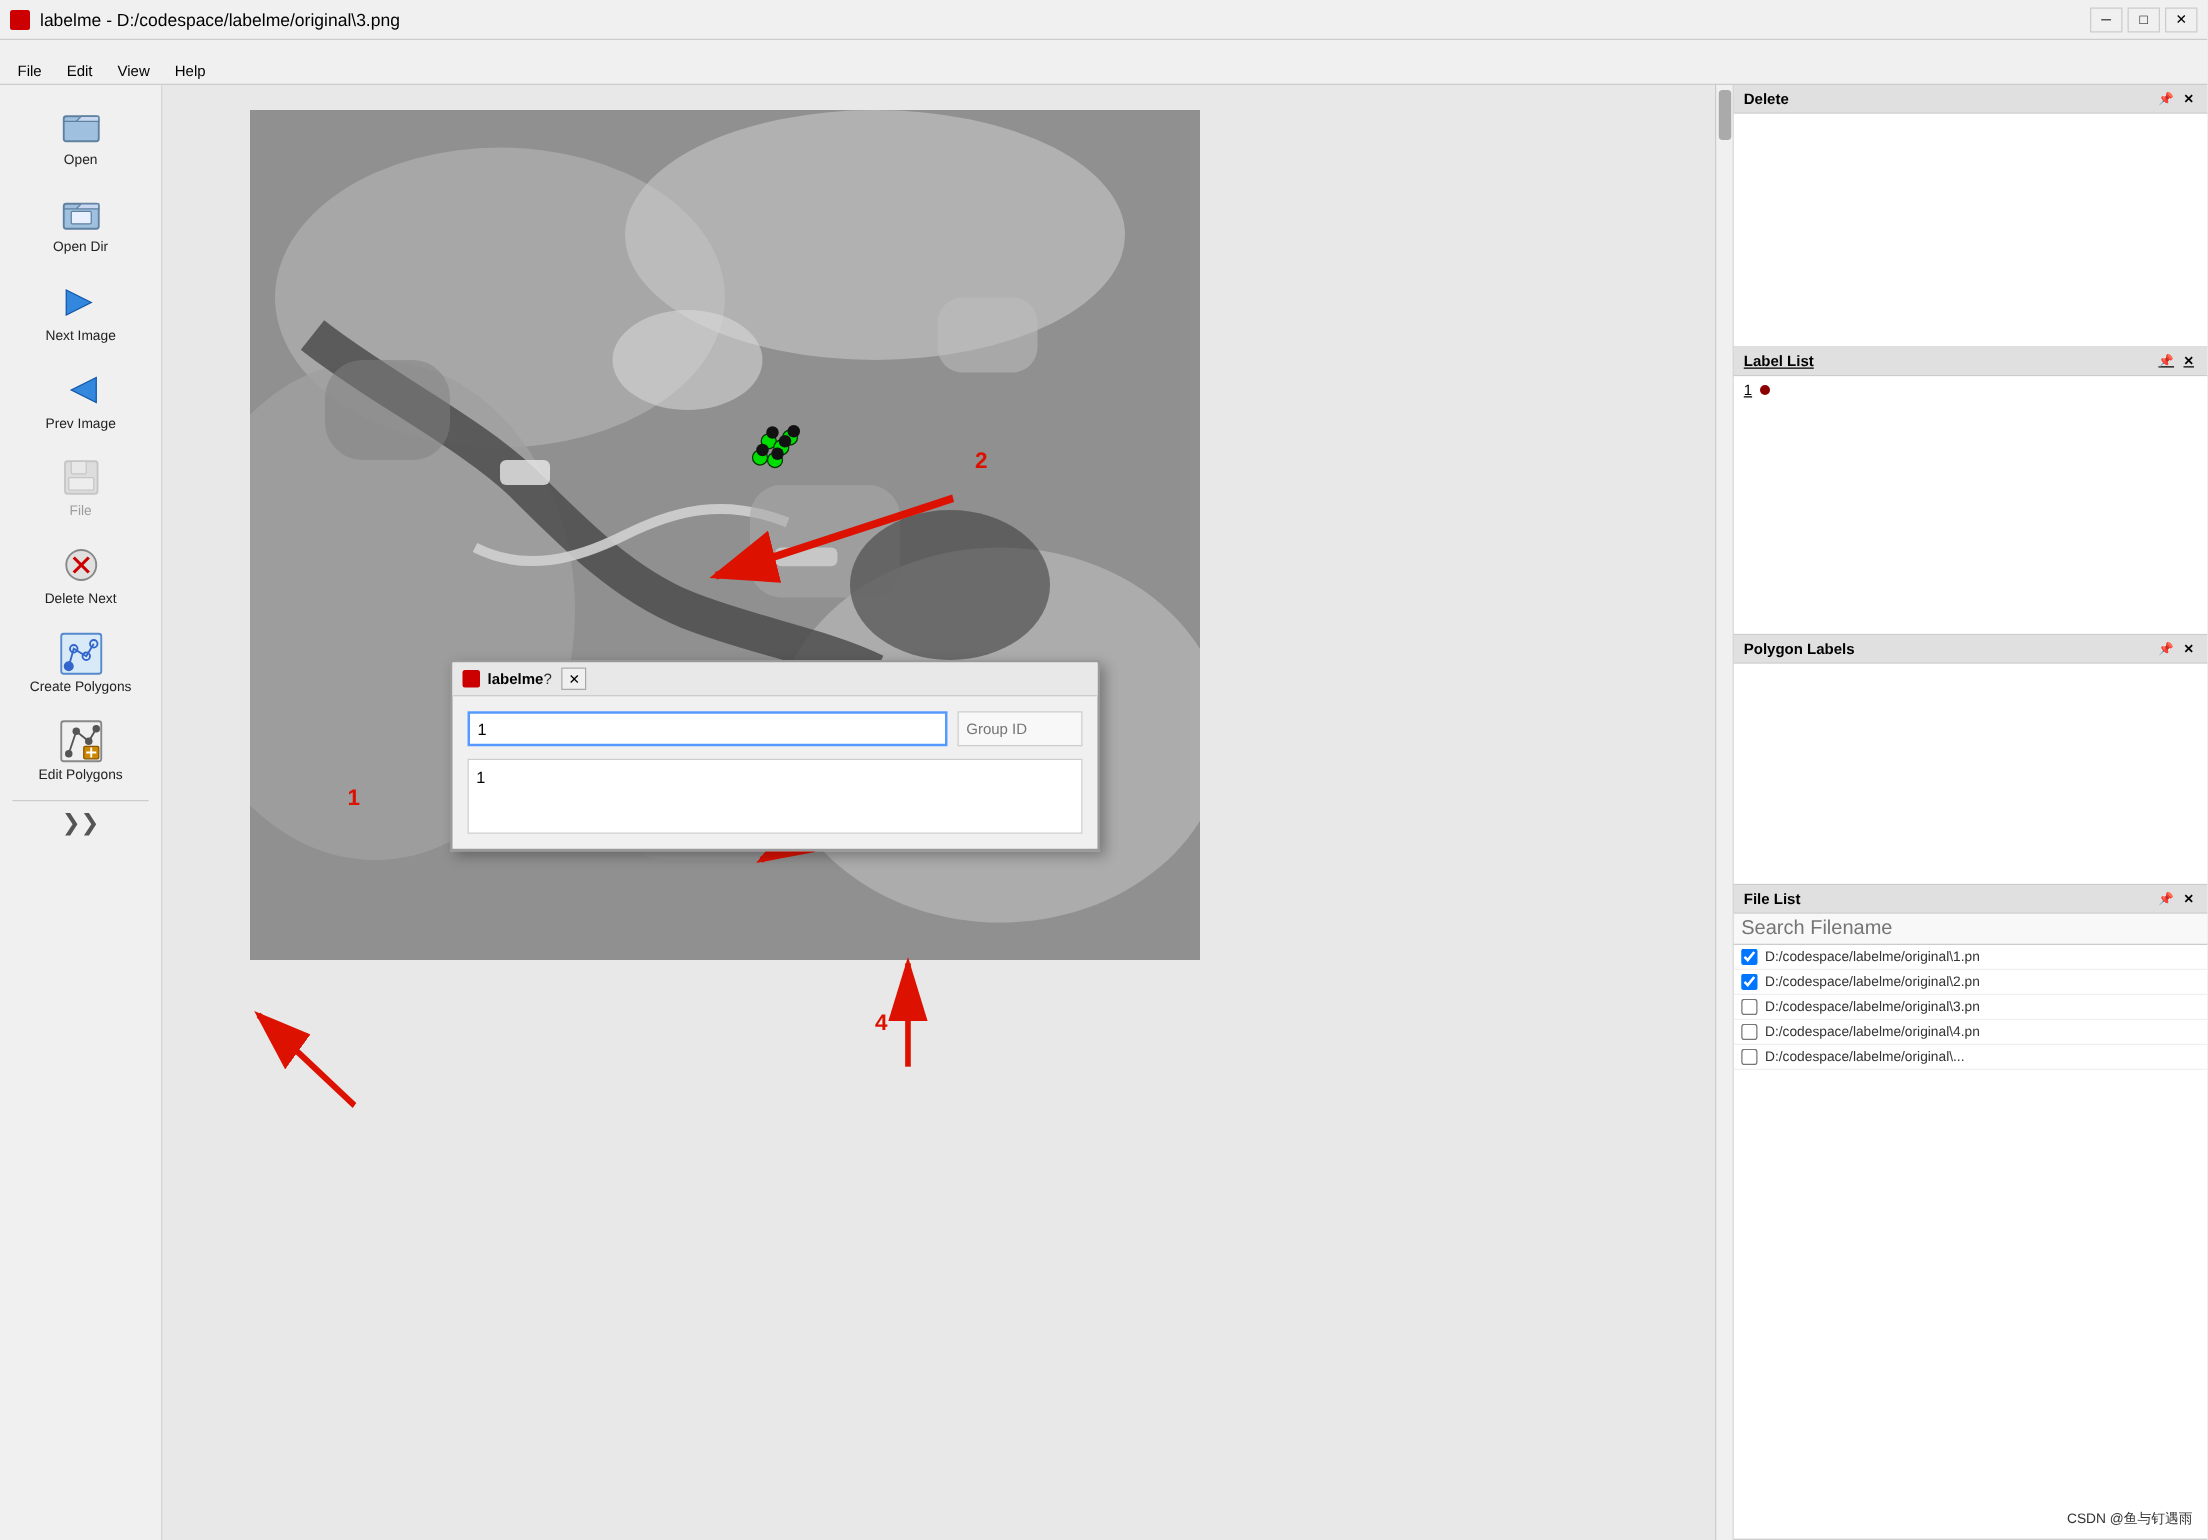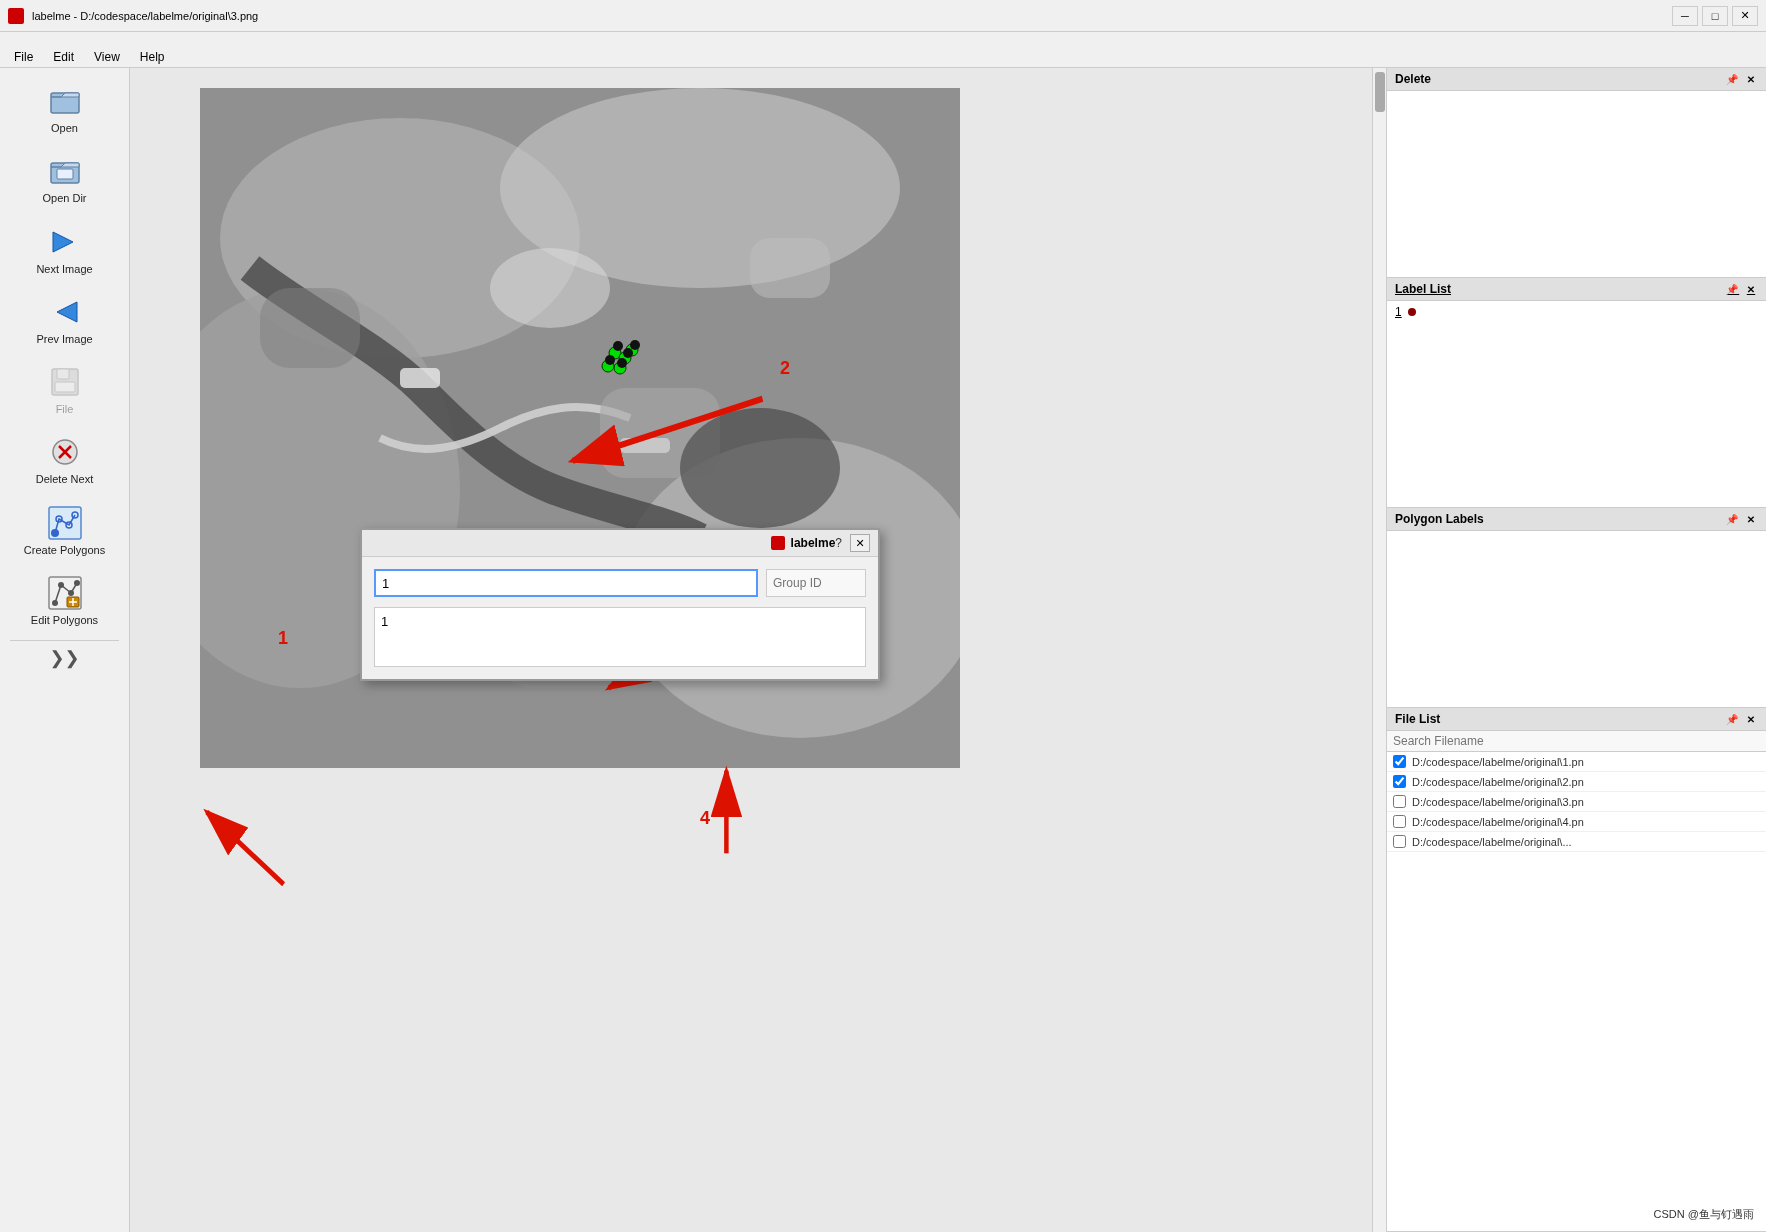--- a/index.html
+++ b/index.html
@@ -28,21 +28,21 @@
       gap: 8px;
     }
     .title-bar-icon {
       width: 16px;
       height: 16px;
       background: #c00;
       border-radius: 2px;
       display: inline-block;
     }
     .title-bar-text {
-      font-size: 11px;
+      font-size: 14px;
       color: #000;
     }
     .title-bar-controls {
       display: flex;
       gap: 4px;
     }
     .title-btn {
       width: 26px;
       height: 20px;
       background: #f0f0f0;
@@ -248,21 +248,21 @@
       background: #8b0000;
       display: inline-block;
       flex-shrink: 0;
     }
 
     .search-box {
       width: 100%;
       padding: 3px 6px;
       border: none;
       border-bottom: 1px solid #ccc;
-      font-size: 12px;
+      font-size: 16px;
       background: #f8f8f8;
       outline: none;
     }
 
     .file-item {
       display: flex;
       align-items: center;
       padding: 3px 6px;
       gap: 6px;
       font-size: 11px;
@@ -313,21 +313,21 @@
       box-shadow: 4px 4px 10px rgba(0,0,0,0.3);
       pointer-events: all;
       z-index: 200;
     }
     .dialog-titlebar {
       background: #e8e8e8;
       border-bottom: 1px solid #ccc;
       padding: 4px 8px;
       display: flex;
       align-items: center;
-      justify-content: flex-end;
+      justify-content: flex-start;
     }
     .dialog-title {
       display: flex;
       align-items: center;
       gap: 6px;
       font-size: 12px;
       font-weight: bold;
     }
     .dialog-icon {
       width: 14px;

